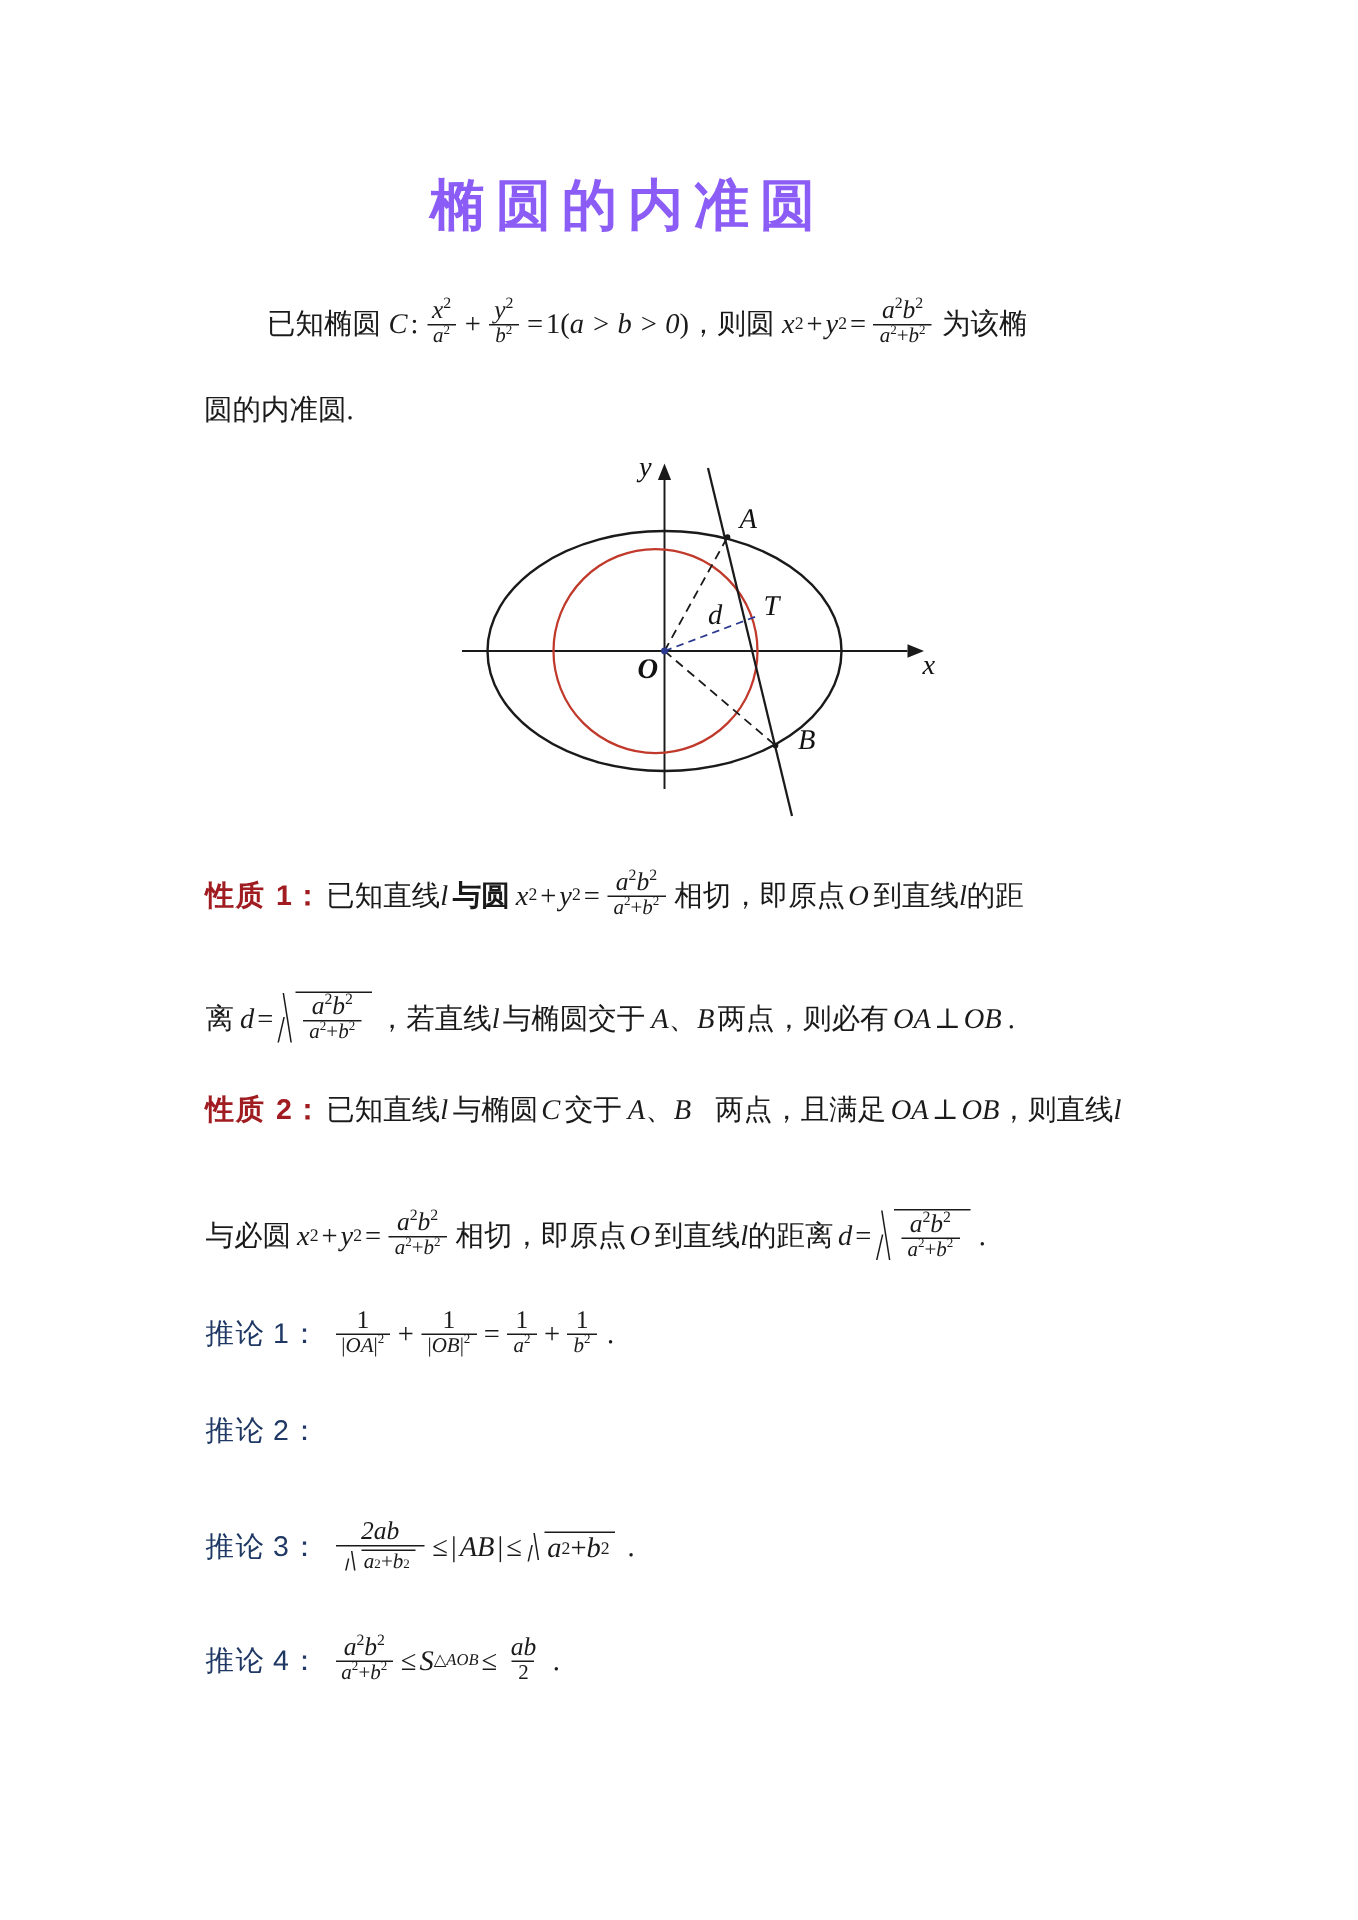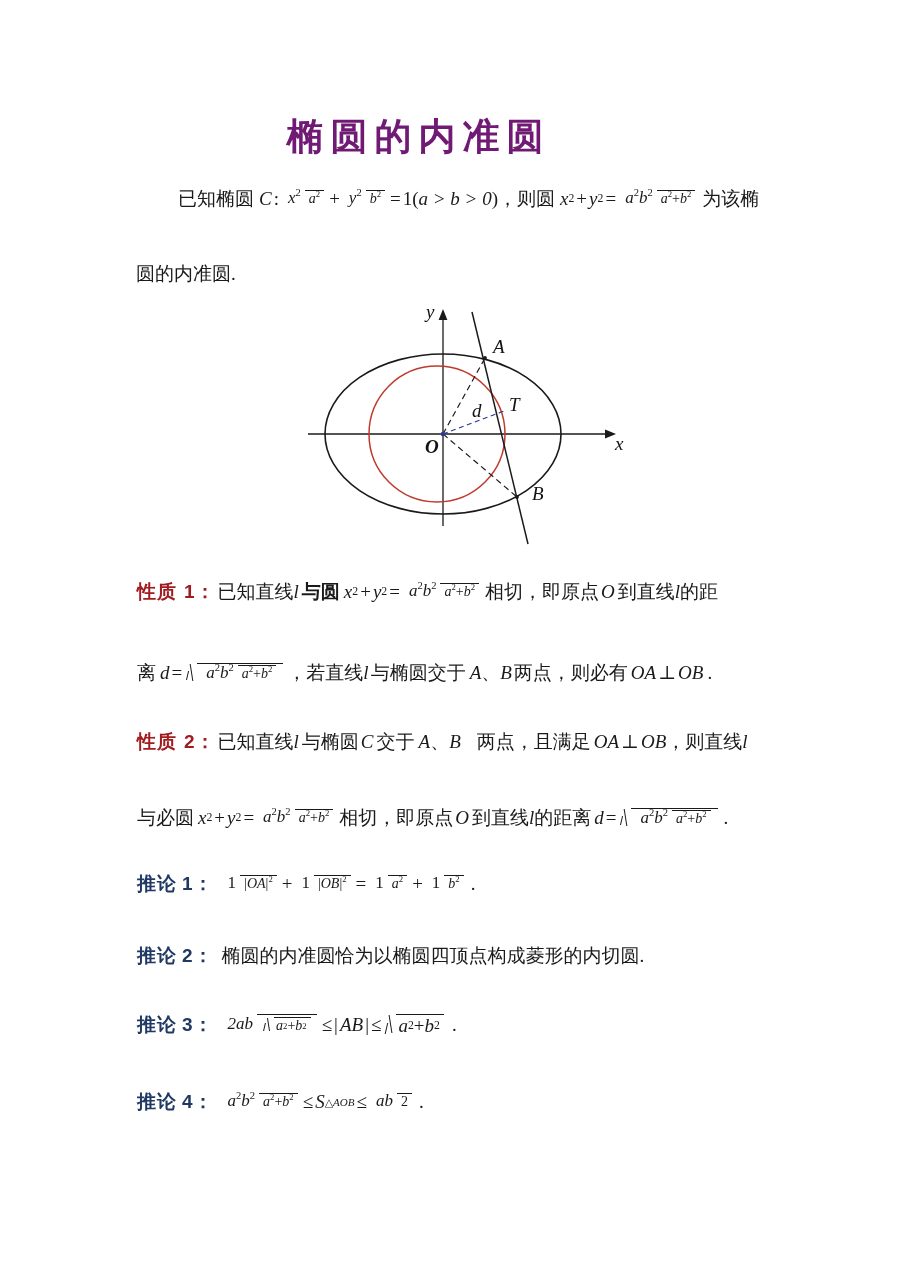--- a/index.html
+++ b/index.html
@@ -26,21 +26,21 @@
   
   .doc-title {
     position: absolute;
     top: 112px;
     left: 0;
     width: 837px;
     text-align: center;
     font-size: 37px;
     font-weight: bold;
     letter-spacing: 7px;
-    color: #701a75;
+    color: #8b5cf6;
     font-family: "Liberation Sans", "DejaVu Sans", sans-serif;
   }
 
   
   .block {
     position: absolute;
     font-size: 19px;
     line-height: 1;
     white-space: nowrap;
   }
@@ -58,34 +58,34 @@
 
   
   .lbl-prop {
     color: #a01c20;
     font-weight: bold;
     font-family: "Liberation Sans", "DejaVu Sans", sans-serif;
     letter-spacing: 1px;
   }
   .lbl-cor {
     color: #1f3864;
-    font-weight: bold;
+    font-weight: normal;
     font-family: "Liberation Sans", "DejaVu Sans", sans-serif;
     letter-spacing: 1px;
   }
 
   
   .row {
     display: inline-flex;
     align-items: center;
     vertical-align: middle;
   }
   .frac {
     display: inline-flex;
-    flex-direction: row;
+    flex-direction: column;
     align-items: center;
     vertical-align: middle;
     margin: 0 3px;
     position: relative;
     top: -1px;
   }
   .frac > .num {
     padding: 0 4px 1px 4px;
     font-size: 17px;
   }
@@ -162,21 +162,21 @@
     color: #121212;
   }
 </style>
 </head>
 <body>
 
 <div class="page">
 
   <div class="doc-title">椭圆的内准圆</div>
 
-  <div class="block cn" style="left:178px; top:187px; font-size:19px;">
+  <div class="block cn" style="left:178px; top:199px; font-size:19px;">
     <span class="row">
       <span class="cn">已知椭圆</span>
       <span class="mi" style="padding-left:5px;">C</span>
       <span class="mn op">:</span>
 
       <span class="frac">
         <span class="num"><span class="mi">x</span><sup class="ex mn">2</sup></span>
         <span class="den"><span class="mi">a</span><sup class="ex mn">2</sup></span>
       </span>
       <span class="mn op">+</span>
@@ -386,21 +386,20 @@
       </span>
       <span class="mn" style="padding-left:4px;">.</span>
     </span>
   </div>
 
   <div class="block" style="left:137px; top:944px;">
     <span class="row">
       <span class="lbl-cor">推论</span>
       <span class="lbl-cor" style="padding-left:5px;">2</span>
       <span class="lbl-cor">：</span>
-      <span class="cn" style="padding-left:8px;">椭圆的内准圆恰为以椭圆四顶点构成菱形的内切圆.</span>
     </span>
   </div>
 
   <div class="block" style="left:137px; top:1013px;">
     <span class="row">
       <span class="lbl-cor">推论</span>
       <span class="lbl-cor" style="padding-left:5px;">3</span>
       <span class="lbl-cor">：</span>
 
       <span class="frac" style="margin-left:10px;">

